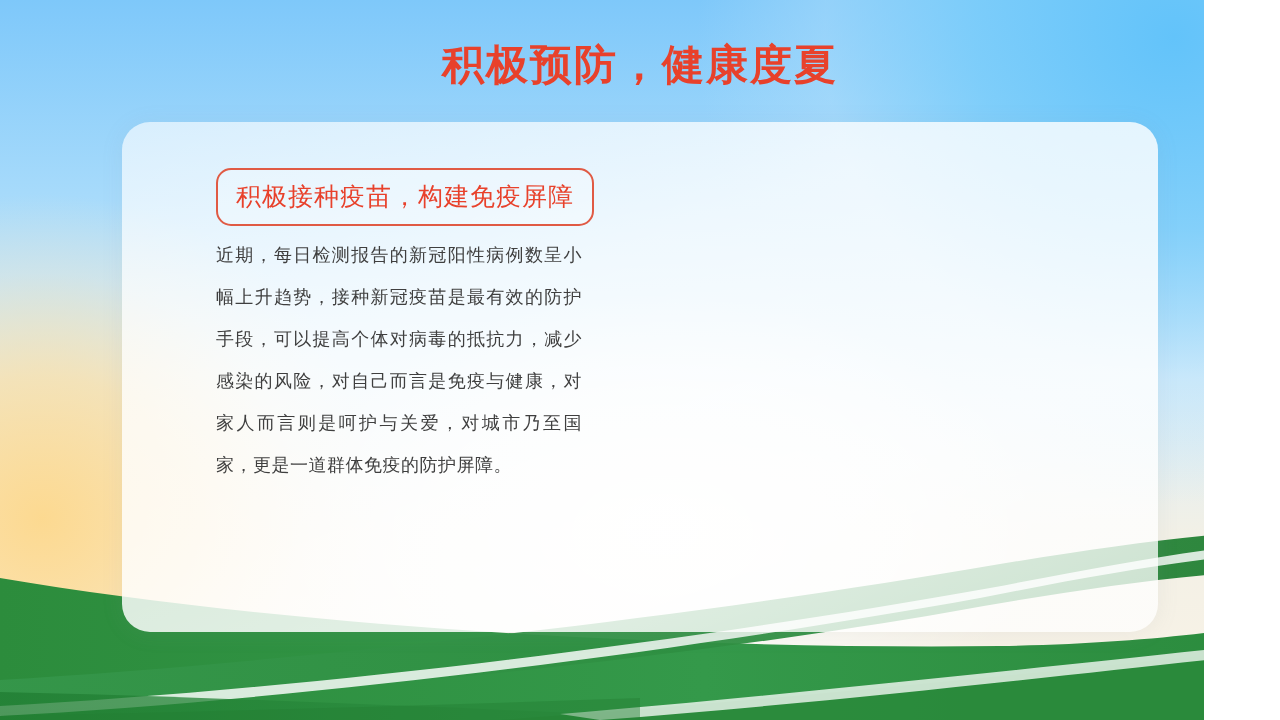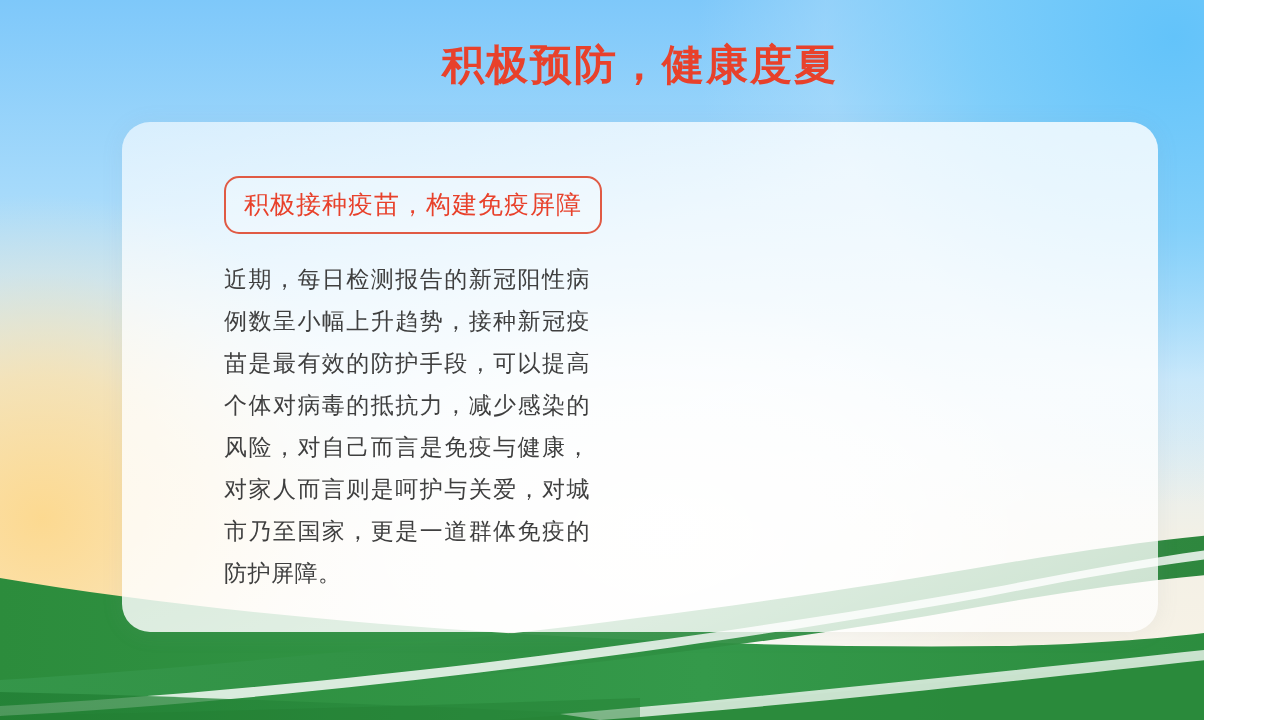--- a/index.html
+++ b/index.html
@@ -102,21 +102,21 @@
 
   
   .columns {
     position: absolute;
     left: 122px;
     top: 122px;
     width: 1036px;
     height: 510px;
     display: flex;
     justify-content: space-between;
-    padding: 16px;
+    padding: 8px;
     box-sizing: border-box;
   }
   .col {
     width: 468px;
     box-sizing: border-box;
   }
   .col-left  { margin-left: 86px; }
   .col-right { margin-right: 86px; }
 
   .sub-head {
@@ -128,22 +128,22 @@
     font-size: 25px;
     padding: 10px 18px 11px 18px;
     margin-top: 38px;
     letter-spacing: 1px;
     white-space: nowrap;
     font-family: "DejaVu Serif", "Liberation Serif", serif;
     background: rgba(255,255,255,0.25);
   }
 
   .body-text {
-    margin-top: 24px;
-    font-size: 23px;
+    margin-top: 8px;
+    font-size: 18px;
     line-height: 42px;
     color: #3f3f3f;
     text-align: justify;
     text-align-last: left;
     text-justify: inter-character;
     letter-spacing: 0.5px;
     width: 366px;
     font-family: "DejaVu Serif", "Liberation Serif", serif;
   }
   .col-right .body-text { width: 372px; }

